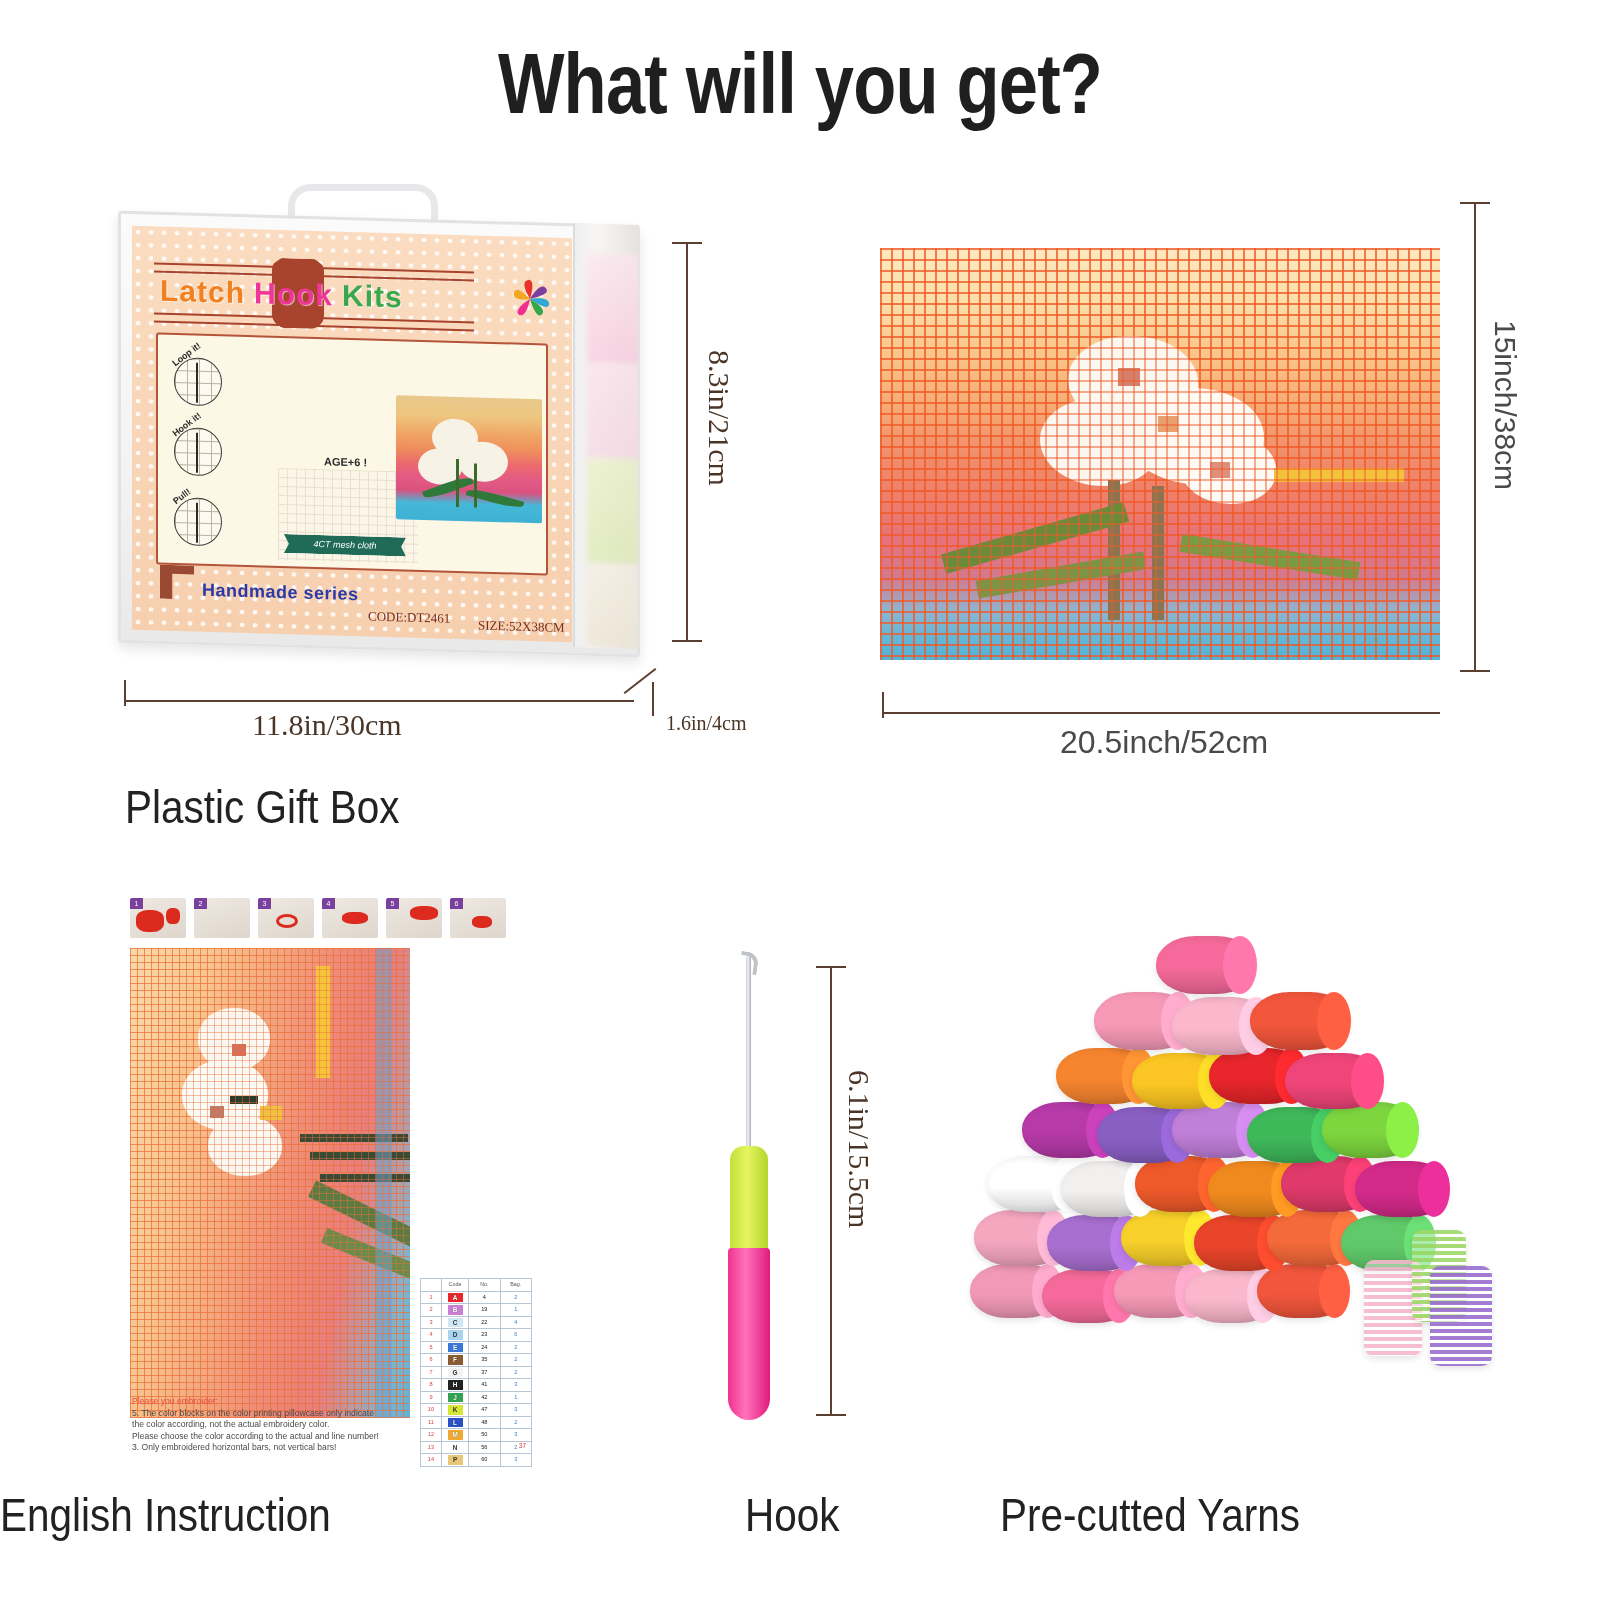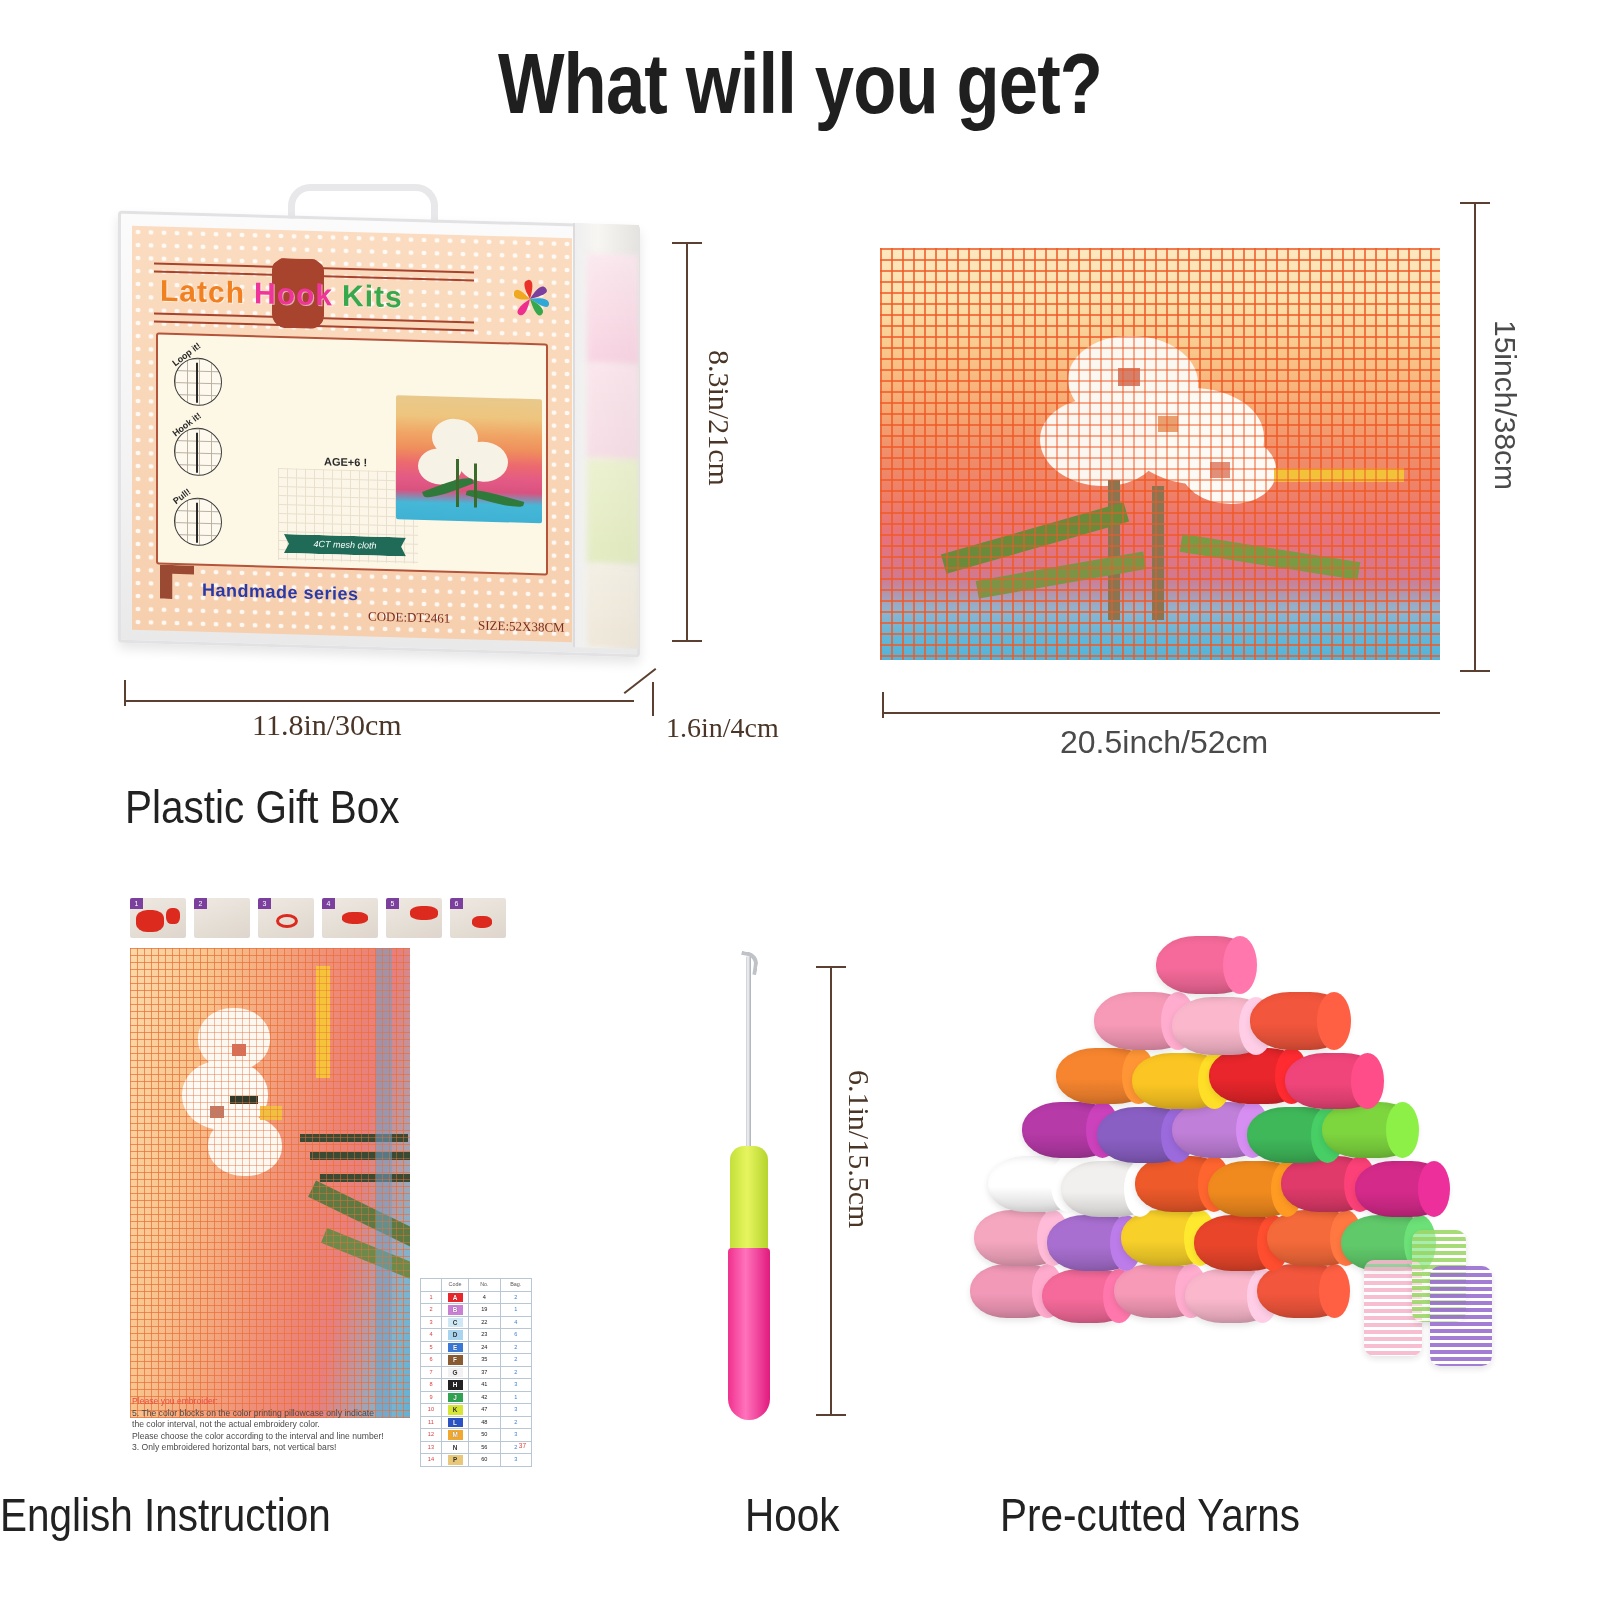--- a/index.html
+++ b/index.html
@@ -149,21 +149,21 @@
   #box-h-tick-t { left: 572px; top: 62px; width: 30px; height: 2px; }
   #box-h-tick-b { left: 572px; top: 460px; width: 30px; height: 2px; }
   #box-h-label { left: 602px; top: 170px; font-size: 30px; writing-mode: vertical-rl; }
 
   #box-w-line { left: 26px; top: 520px; width: 508px; height: 2px; }
   #box-w-tick-l { left: 24px; top: 500px; width: 2px; height: 26px; }
   #box-w-label { left: 152px; top: 528px; font-size: 30px; }
 
   #box-d-line { left: 552px; top: 502px; width: 2px; height: 34px; }
   #box-d-arrow { left: 520px; top: 500px; width: 40px; height: 2px; transform: rotate(-38deg); }
-  #box-d-label { left: 566px; top: 532px; font-size: 28px; }
+  #box-d-label { left: 566px; top: 532px; font-size: 20px; }
 
   .panel-caption {
     position: absolute; font-size: 46px; color: #222;
     font-family: "Liberation Sans Narrow","Liberation Sans", sans-serif;
     transform: scaleX(0.88); transform-origin: left center; white-space: nowrap;
   }
   #caption-box { left: 125px; top: 780px; }
 
   
   #panel-canvas { position: absolute; left: 860px; top: 180px; width: 700px; height: 640px; }
@@ -561,22 +561,22 @@
           <td class="no">60</td>
           <td class="bag">3</td>
         </tr>
       </tbody>
   </table>
   <div class="ct-total">37</div>
 
   <div class="before-text">
     <div class="hdr">Please you embroider:</div>
     <div>5. The color blocks on the color printing pillowcase only indicate</div>
-    <div>the color interval,  not the actual embroidery color.</div>
-    <div> Please choose the color according to the interval and line number!</div>
+    <div>the color according,  not the actual embroidery color.</div>
+    <div> Please choose the color according to the actual and line number!</div>
     <div>3. Only embroidered horizontal bars, not vertical bars!</div>
   </div>
 </div>
 
 <div class="panel-caption" id="caption-instr">English Instruction</div>
 
 <div id="panel-hook">
   <div class="hook-tip"></div>
   <div class="hook-needle"></div>
   <div class="hook-handle-top"></div>

